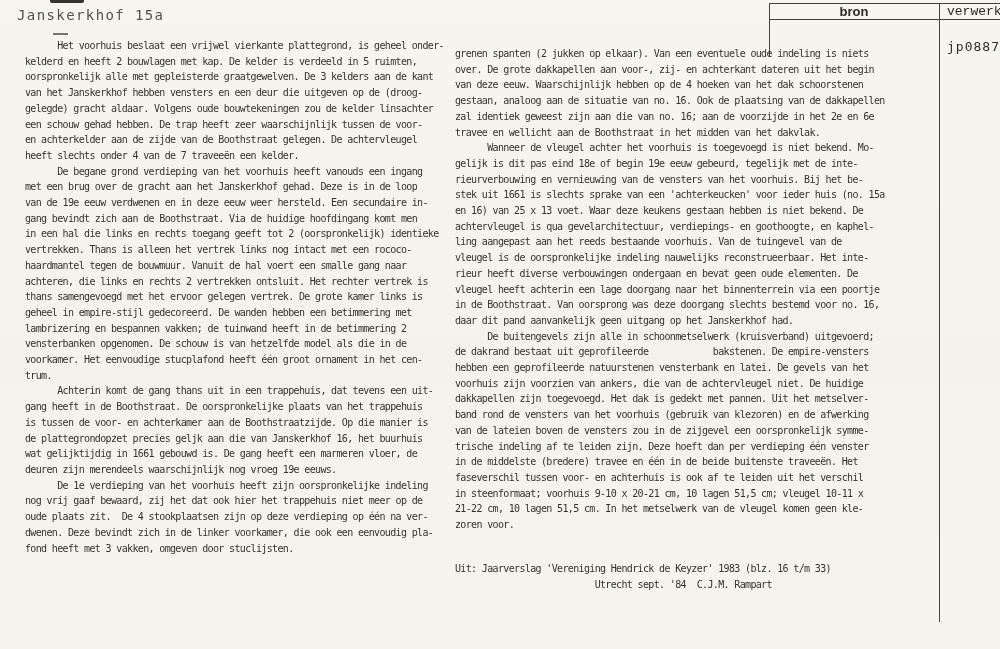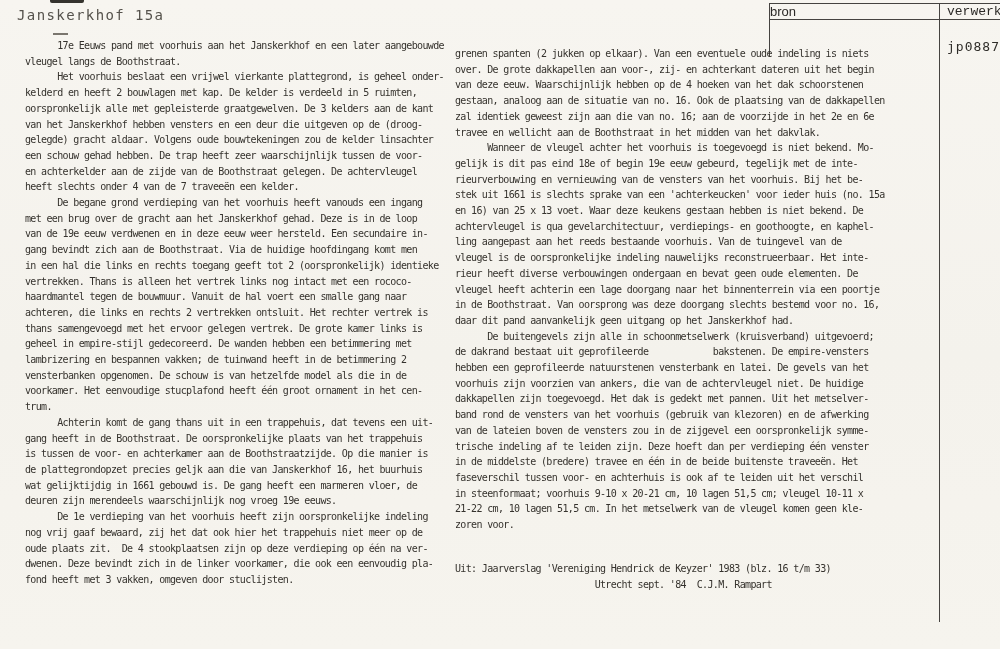--- a/index.html
+++ b/index.html
@@ -40,22 +40,22 @@
     white-space: pre; color: #2f2d29;
   }
   .hline { position: absolute; height: 1.4px; background: #454340; }
   .vline { position: absolute; width: 1.4px; background: #454340; }
   .hline-top    { left: 769px; top: 3px;  width: 231px; }
   .hline-header { left: 769px; top: 19px; width: 231px; }
   .vline-left   { left: 769px; top: 3px;  height: 54px; }
   .vline-mid    { left: 939px; top: 3px;  height: 619px; }
   .bron-label {
     position: absolute; left: 770px; top: 4px; width: 168px;
-    text-align: left;
-    font-family: "Liberation Sans", sans-serif; font-size: 13px; color: #2c2a27;
+    text-align: center;
+    font-family: "Liberation Sans", sans-serif; font-size: 13px; color: #2c2a27; font-weight: bold;
   }
   .verwerkt-label {
     position: absolute; left: 947px; top: 4px;
     font-family: Liberation Mono, monospace; font-size: 13px; color: #2c2a27;
   }
   .doc-note {
     position: absolute; left: 773px; top: 23px;
     font-size: 10.5px; letter-spacing: 1.0px; line-height: 16px;
     white-space: pre; color: #2f2d29;
   }
@@ -80,22 +80,21 @@
 
   <div class="hline hline-top"></div>
   <div class="hline hline-header"></div>
   <div class="vline vline-left"></div>
   <div class="vline vline-mid"></div>
 
   <div class="bron-label">bron</div>
   <div class="verwerkt-label">verwerkt</div>
   <div class="jp-code">jp0887</div>
 
-  <div class="left-column typetext"><p class="para">      17e Eeuws pand met voorhuis aan het Janskerkhof en een later aangebouwde
-vleugel langs de Boothstraat.</p><p class="para">      Het voorhuis beslaat een vrijwel vierkante plattegrond, is geheel onder-
+  <div class="left-column typetext"><p class="para">      Het voorhuis beslaat een vrijwel vierkante plattegrond, is geheel onder-
 kelderd en heeft 2 bouwlagen met kap. De kelder is verdeeld in 5 ruimten,
 oorspronkelijk alle met gepleisterde graatgewelven. De 3 kelders aan de kant
 van het Janskerkhof hebben vensters en een deur die uitgeven op de (droog-
 gelegde) gracht aldaar. Volgens oude bouwtekeningen zou de kelder linsachter
 een schouw gehad hebben. De trap heeft zeer waarschijnlijk tussen de voor-
 en achterkelder aan de zijde van de Boothstraat gelegen. De achtervleugel
 heeft slechts onder 4 van de 7 traveeën een kelder.</p><p class="para">      De begane grond verdieping van het voorhuis heeft vanouds een ingang
 met een brug over de gracht aan het Janskerkhof gehad. Deze is in de loop
 van de 19e eeuw verdwenen en in deze eeuw weer hersteld. Een secundaire in-
 gang bevindt zich aan de Boothstraat. Via de huidige hoofdingang komt men

